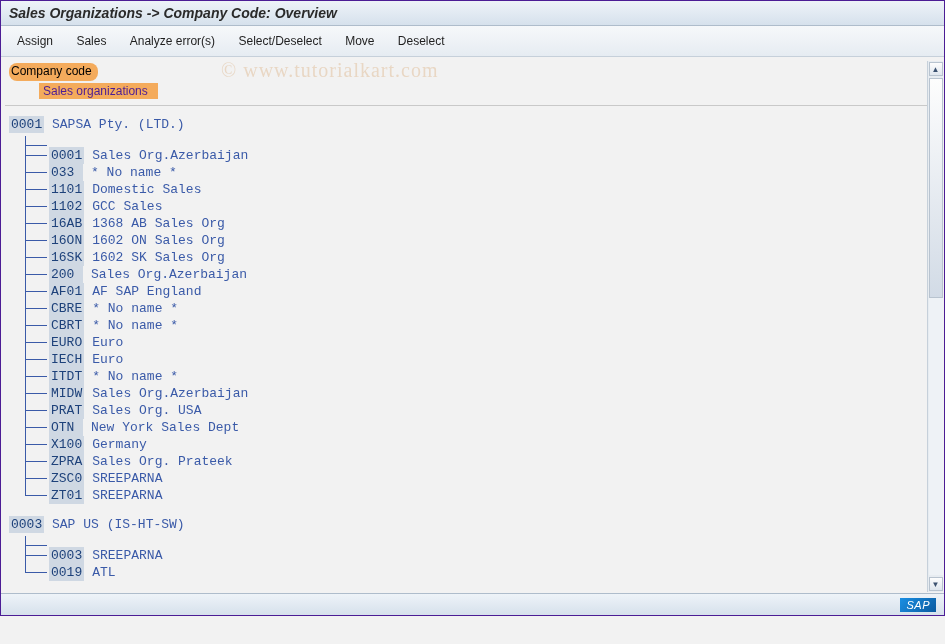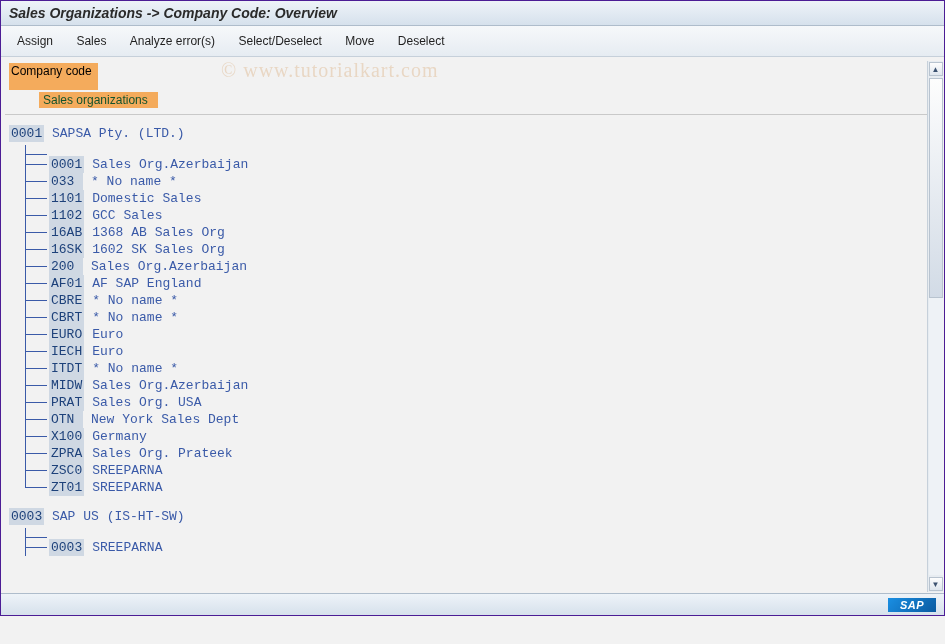--- a/index.html
+++ b/index.html
@@ -12,22 +12,22 @@
     font-weight: bold; font-style: italic; font-size: 14px; color: #2a2a2a;
   }
   .menubar {
     background: linear-gradient(#f6f8fa, #e6ecf2);
     border-bottom: 1px solid #c6d0da;
     padding: 6px 6px;
     font-size: 12px; color: #1f1f1f;
   }
   .menubar .item { display: inline-block; padding: 2px 10px; cursor: default; }
   .infostrip { padding: 6px 0 0 8px; }
-  .hl1 { background: #f4ab5c; display: inline-block; padding: 1px 6px 12px 2px; font-size: 12px; color: #000; }
-  .hl2 { background: #f4ab5c; display: inline-block; padding: 1px 10px 1px 4px; font-size: 12px; color: #14532d; margin-left: 30px; margin-top: 2px; }
+  .hl1 { background: #f4ab5c; display: inline-block; padding: 1px 6px 3px 2px; font-size: 12px; color: #000; border-radius: 8px; }
+  .hl2 { background: #f4ab5c; display: inline-block; padding: 1px 10px 1px 4px; font-size: 12px; color: #4c1d95; margin-left: 30px; margin-top: 2px; }
   .sep { border: 0; border-top: 1px solid #c9c9c9; margin: 6px 4px 0 4px; }
   .canvas { flex: 1; overflow: auto; padding: 10px 0 0 8px; background: #f2f2f2; }
   .mono, .mono * { font-family: "Courier New", Courier, monospace; font-size: 13px; line-height: 17px; }
   .cc-row { white-space: nowrap; margin-bottom: 4px; }
   .cc-code { background: #cfd8e3; color: #1d417a; padding: 0 2px; display: inline-block; min-width: 34px; }
   .cc-name { color: #3a5aa8; }
   .children { margin-left: 6px; }
   .child-row { display: flex; align-items: center; white-space: nowrap; }
   .conn { width: 34px; height: 17px; position: relative; flex: 0 0 34px; }
   .conn::before { 
@@ -36,21 +36,21 @@
   .conn::after { 
     content: ""; position: absolute; left: 10px; right: 2px; top: 8px; height: 1px; background: #3a5aa8;
   }
   .child-row.last .conn::before { bottom: 9px; }
   .so-code { background: #cfd8e3; color: #1d417a; padding: 0 2px; display: inline-block; min-width: 34px; text-align: left; }
   .so-name { color: #3a5aa8; margin-left: 8px; }
   .footer {
     height: 22px; background: linear-gradient(#eef3f8, #d6e1ec);
     border-top: 1px solid #aebccb; display: flex; justify-content: flex-end; align-items: center; padding-right: 8px;
   }
-  .sap-logo { font-weight: bold; font-style: italic; font-size: 11px; color: #fff; background: linear-gradient(135deg,#1a8fe3,#0a5aa0); padding: 1px 12px; letter-spacing: 0.5px; }
+  .sap-logo { font-weight: normal; font-style: italic; font-size: 11px; color: #fff; background: linear-gradient(135deg,#1a8fe3,#0a5aa0); padding: 1px 6px; letter-spacing: 0.5px; }
   .scrollbar { position: absolute; right: 1px; top: 60px; bottom: 23px; width: 16px; background: #e7ecf1; border-left: 1px solid #c6d0da; display: flex; flex-direction: column; align-items: center; }
   .scrollbar .btn { width: 14px; height: 14px; margin: 1px; background: linear-gradient(#fdfdfd,#dfe6ee); border: 1px solid #b8c3cf; font-size: 8px; color: #3b5170; display: flex; align-items: center; justify-content: center; }
   .scrollbar .track { flex: 1; width: 14px; margin: 1px; background: #eef2f6; position: relative; }
   .scrollbar .thumb { position: absolute; left: 0; right: 0; top: 0; height: 220px; background: linear-gradient(#fdfdfd,#d2dbe6); border: 1px solid #b8c3cf; }
   .watermark { position: absolute; top: 58px; left: 220px; font-size: 20px; color: rgba(200,120,30,0.22); font-family: Georgia, serif; letter-spacing: 1px; pointer-events: none; }
 </style>
 </head>
 <body>
 
 <div class="window">
@@ -100,20 +100,25 @@
           <span class="so-code">1102</span>
           <span class="so-name">GCC Sales</span>
         </div>
         <div class="child-row">
           <span class="conn"></span>
           <span class="so-code">16AB</span>
           <span class="so-name">1368 AB Sales Org</span>
         </div>
         <div class="child-row">
           <span class="conn"></span>
+          <span class="so-code">16ON</span>
+          <span class="so-name">1602 ON Sales Org</span>
+        </div>
+        <div class="child-row">
+          <span class="conn"></span>
           <span class="so-code">16SK</span>
           <span class="so-name">1602 SK Sales Org</span>
         </div>
         <div class="child-row">
           <span class="conn"></span>
           <span class="so-code">200</span>
           <span class="so-name">Sales Org.Azerbaijan</span>
         </div>
         <div class="child-row">
           <span class="conn"></span>
@@ -184,20 +189,25 @@
       <div style="height: 12px;"></div>
       <div class="cc-row"><span class="cc-code">0003</span><span class="cc-name"> SAP US (IS-HT-SW)</span></div>
       <div class="children">
         <div class="child-row">
           <span class="conn" style="height:10px"></span>
         </div>
         <div class="child-row">
           <span class="conn"></span>
           <span class="so-code">0003</span>
           <span class="so-name">SREEPARNA</span>
+        </div>
+        <div class="child-row last">
+          <span class="conn"></span>
+          <span class="so-code">0019</span>
+          <span class="so-name">ATL</span>
         </div>
       </div>
       <div style="height: 12px;"></div>
     </div>
 
   <div class="scrollbar">
     <div class="btn">▲</div>
     <div class="track">
       <div class="thumb"></div>
     </div>

